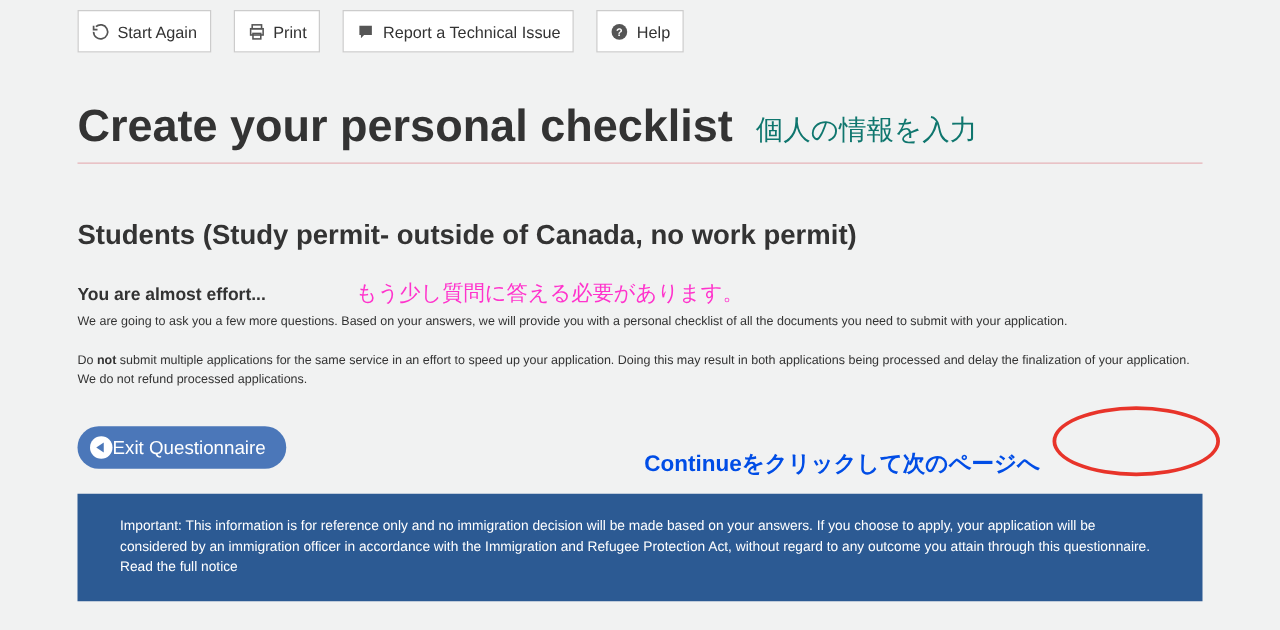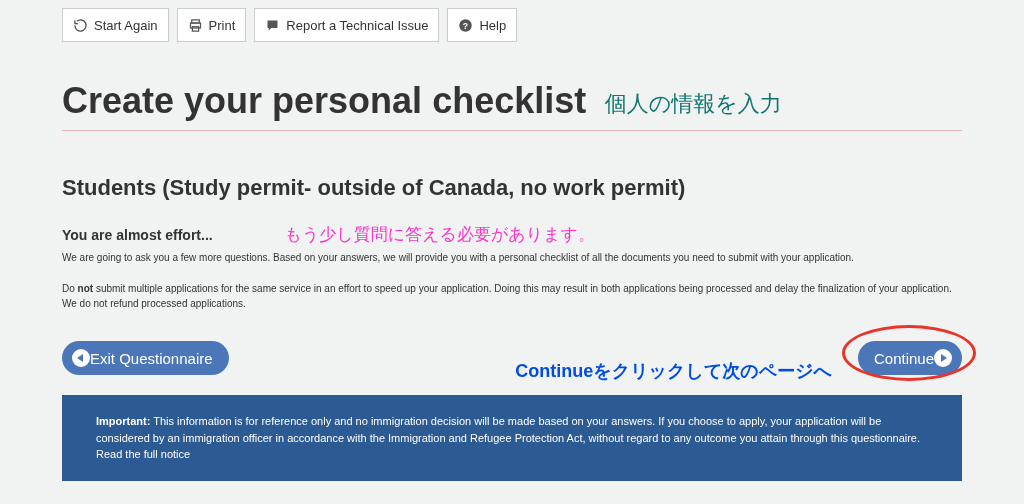--- a/index.html
+++ b/index.html
@@ -8,21 +8,21 @@
     width: 1024px; height: 504px;
     background: #f1f2f2;
     font-family: -apple-system, BlinkMacSystemFont, "Helvetica Neue", Arial, sans-serif;
     color: #333;
   }
   .page {
     padding: 8px 62px 0 62px;
   }
   .toolbar {
     display: flex;
-    gap: 8px;
+    gap: 18px;
     margin-bottom: 38px;
   }
   .tool-btn {
     display: flex;
     align-items: center;
     gap: 6px;
     background: #fff;
     border: 1px solid #ccc;
     padding: 6px 10px;
     font-size: 13px;
@@ -129,21 +129,21 @@
     font-weight: 700;
   }
   .important-bar {
     background: #2c5a93;
     color: #fff;
     padding: 18px 34px;
     font-size: 11px;
     line-height: 1.5;
     margin-top: 4px;
   }
-  .important-bar b { font-weight: 700; text-align: right; }
+  .important-bar b { font-weight: 400; text-align: right; }
   .important-bar .readlink {
     cursor: pointer;
     text-align: center;
   }
 </style>
 </head>
 <body>
 
 <div class="page">
 
@@ -207,28 +207,20 @@
   <div class="btn-row">
     <button class="pill-btn exit-btn">
       <span class="circ">
         <svg viewBox="0 0 10 10">
             <polygon points="7,1 7,9 1,5" fill="#4b77b9"></polygon>
           </svg>
       </span>
       <span>Exit Questionnaire</span>
     </button>
 
-    <button class="pill-btn cont-btn">
-      <span>Continue</span>
-      <span class="circ">
-        <svg viewBox="0 0 10 10">
-            <polygon points="3,1 3,9 9,5" fill="#4b77b9"></polygon>
-          </svg>
-      </span>
-    </button>
 
     <div class="red-ring"></div>
     <div class="annot-blue2">Continueをクリックして次のページへ</div>
   </div>
 
   <div class="important-bar">
     <b>Important:</b><span> This information is for reference only and no immigration decision will be made based on your answers. If you choose to apply, your application will be considered by an immigration officer in accordance with the Immigration and Refugee Protection Act, without regard to any outcome you attain through this questionnaire. </span><span class="readlink">Read the full notice</span>
   </div>
 
 </div>

